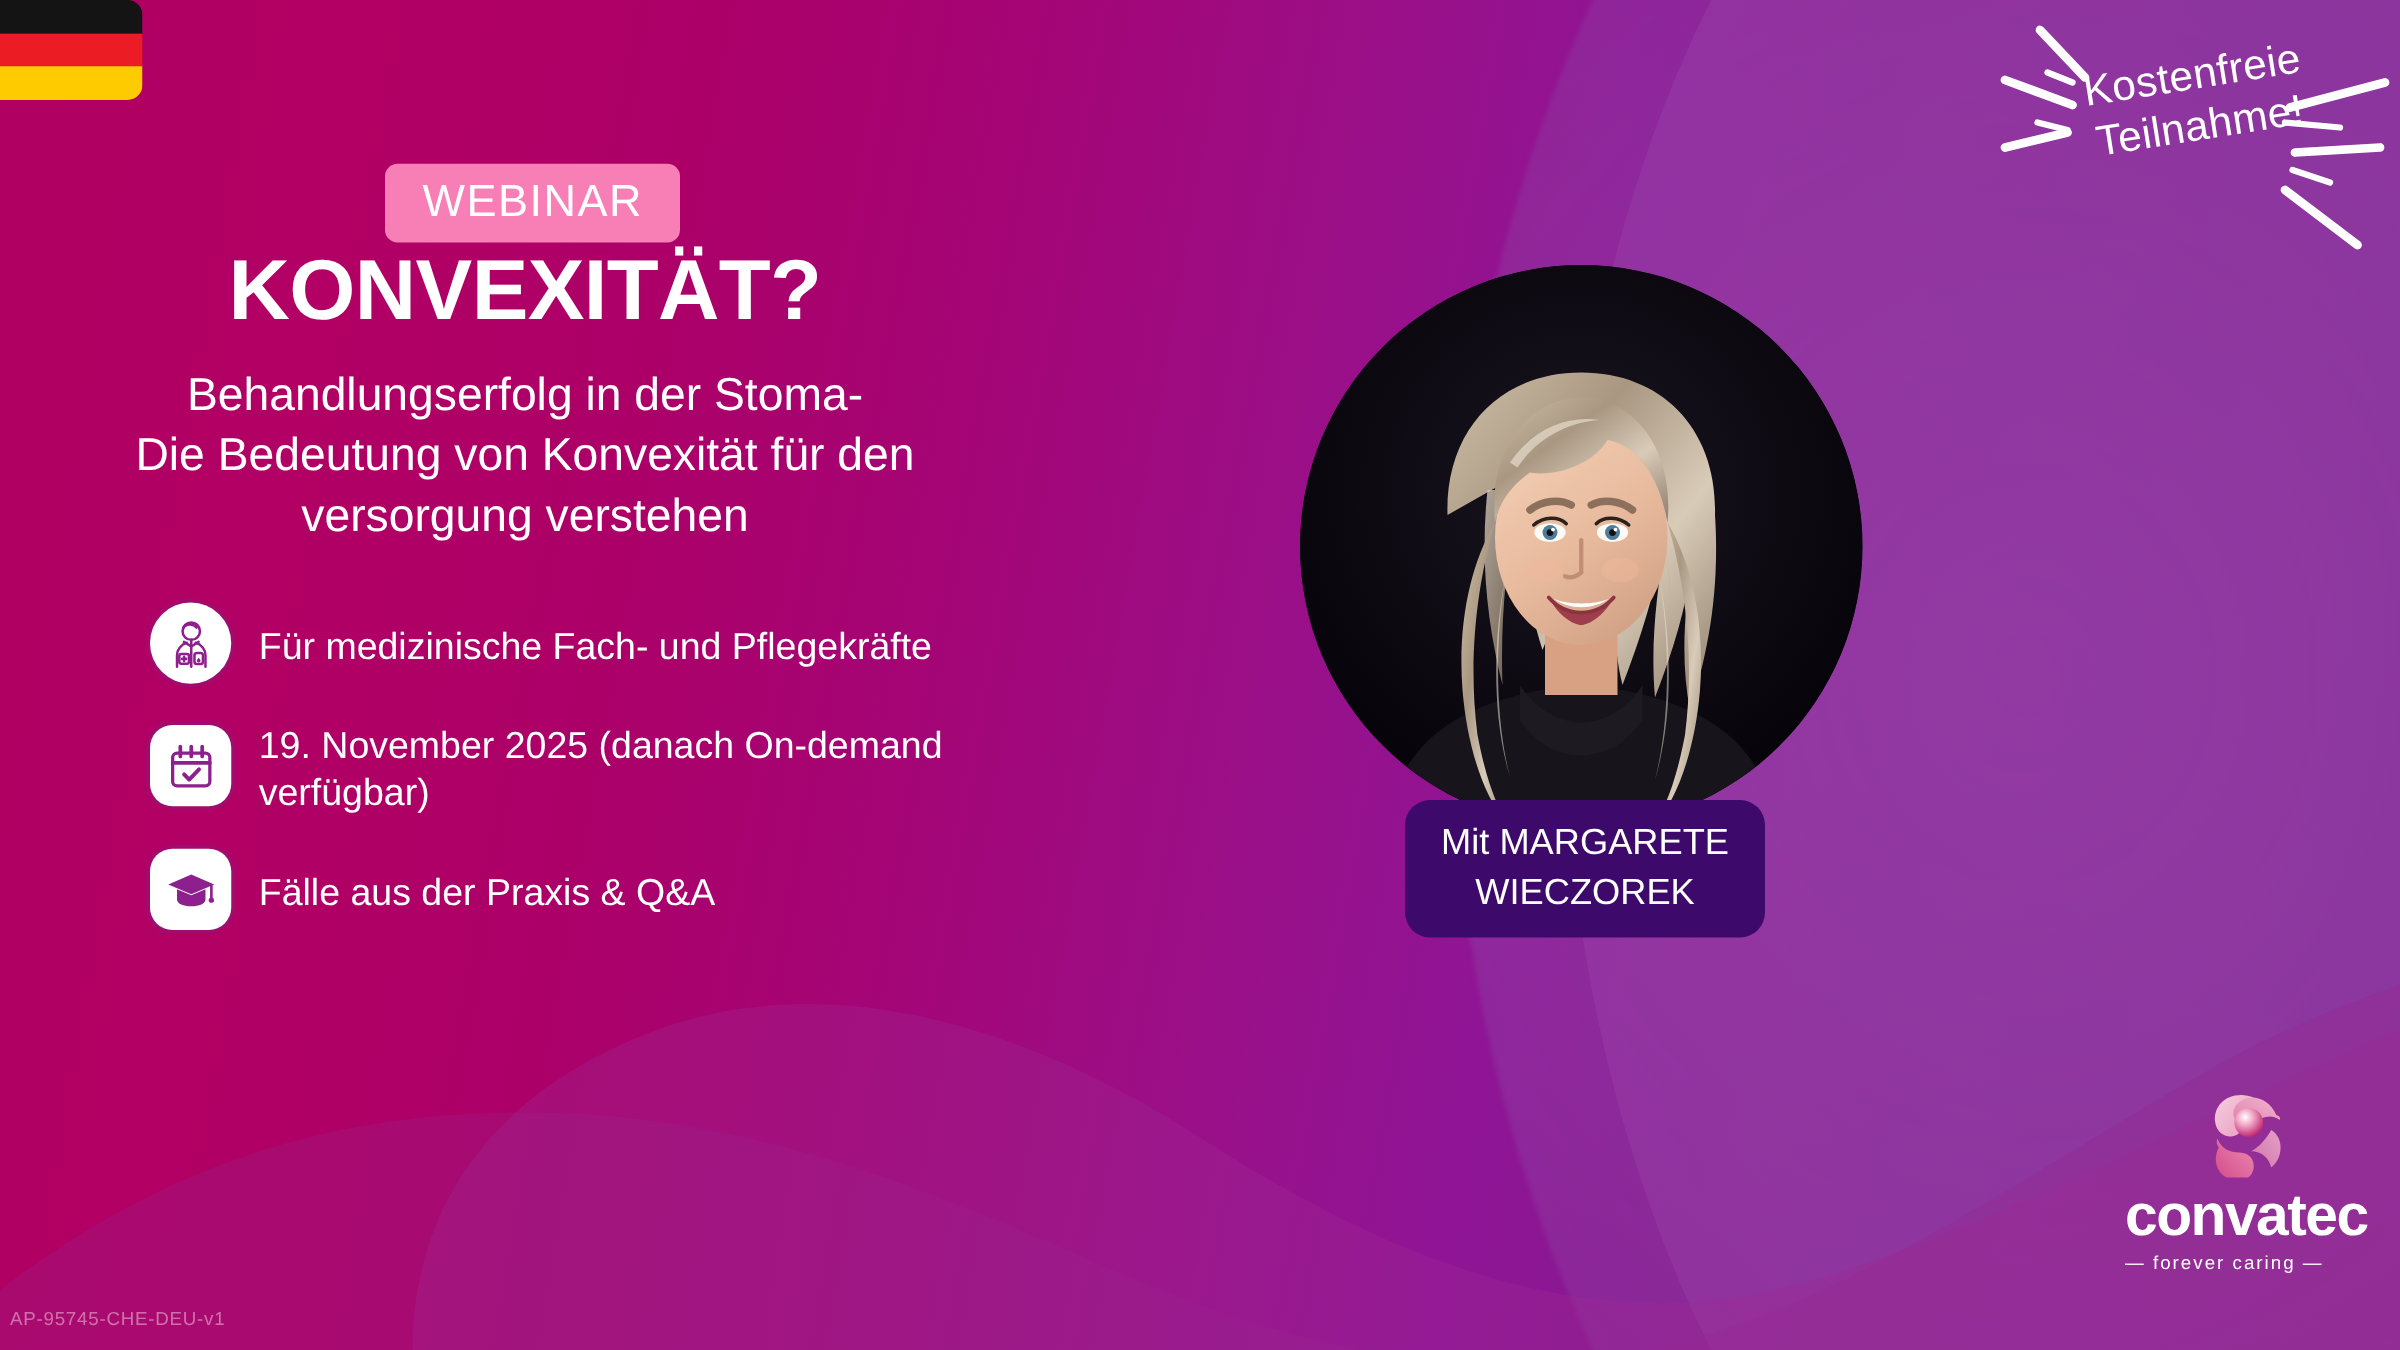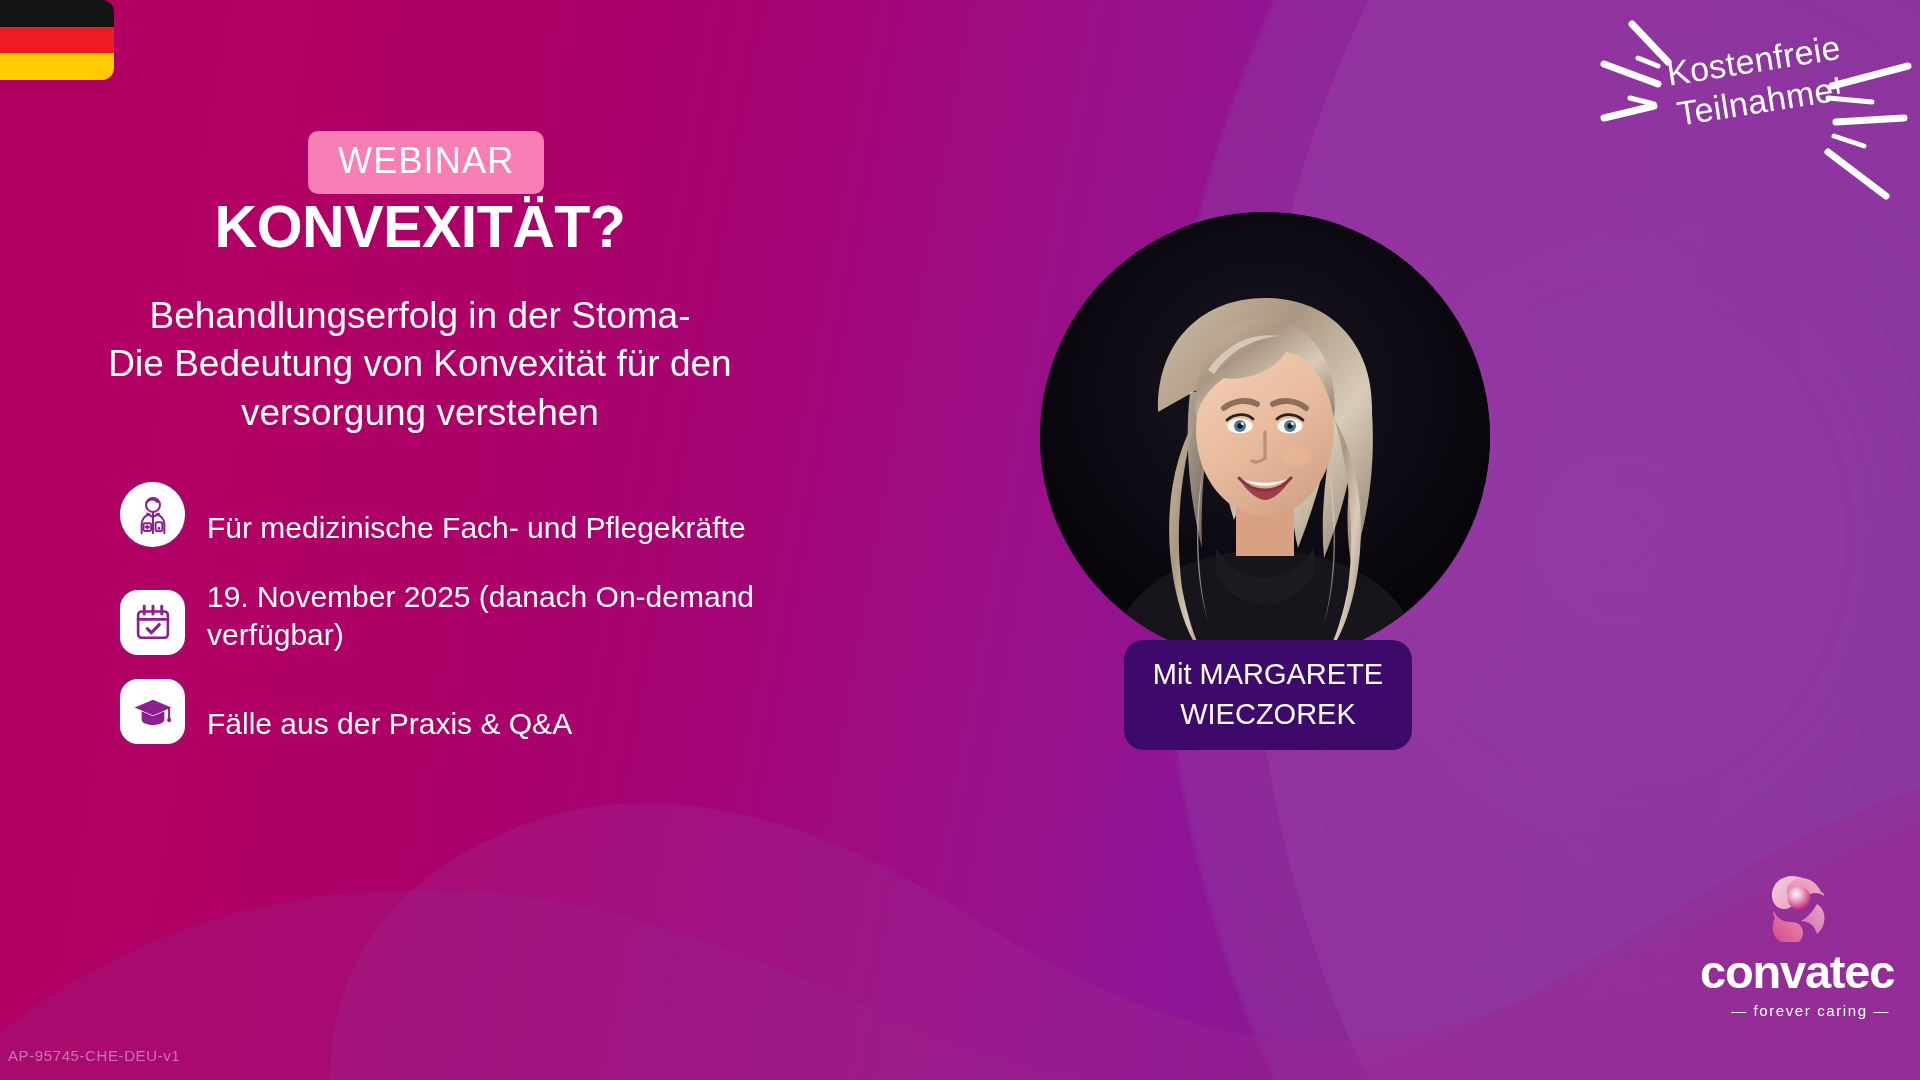--- a/index.html
+++ b/index.html
@@ -93,40 +93,40 @@
     padding:9px 30px 12px 30px;
     font-size:36px;
     letter-spacing:1.2px;
     font-weight:400;
   }
   .headline {
     position:absolute; left:0; top:198px;
     width:840px;
     text-align:center;
     color:#ffffff;
-    font-size:59px;
+    font-size:68px;
     font-weight:700;
     letter-spacing:-0.5px;
     line-height:1.0;
   }
   .subhead {
     position:absolute; left:60px; top:292px;
     width:720px;
     text-align:center;
     color:#ffffff;
     font-size:37px;
     font-weight:300;
     line-height:1.31;
   }
 
   
   .bullets { position:absolute; left:120px; top:482px; width:740px; }
   .bullet {
     display:flex;
-    align-items:flex-end;
+    align-items:center;
     margin-bottom:24px;
   }
   .bullet-icon {
     flex:0 0 auto;
     width:65px; height:65px;
     border-radius:18px;
     background:#ffffff;
     display:flex; align-items:center; justify-content:center;
     margin-right:22px;
     box-shadow:0 0 0 3px rgba(120,40,140,0.25);
@@ -174,21 +174,21 @@
     color:#ffffff;
     font-size:47px;
     font-weight:700;
     letter-spacing:-1.2px;
     line-height:1;
   }
   .logo-tag {
     color:#ffffff;
     font-size:15px;
     letter-spacing:1.6px;
-    text-align:right;
+    text-align:left;
     margin-top:7px;
     font-weight:400;
   }
 
   
   .code {
     position:absolute; left:8px; bottom:16px;
     color:rgba(255,255,255,0.42);
     font-size:15px;
     letter-spacing:0.6px;

